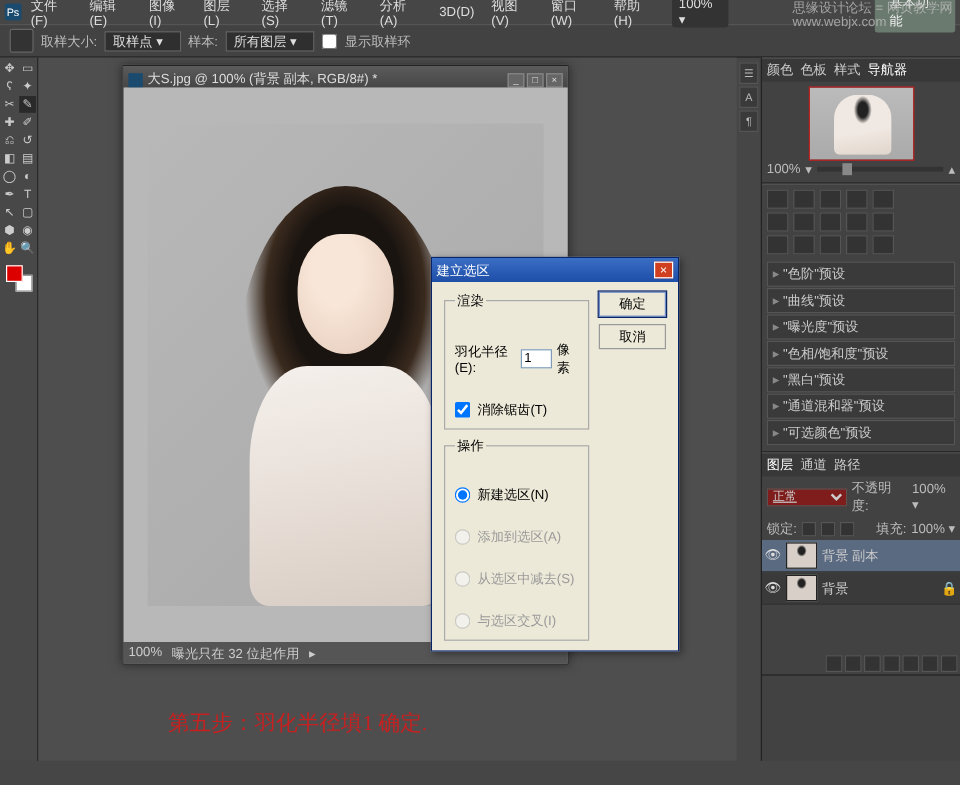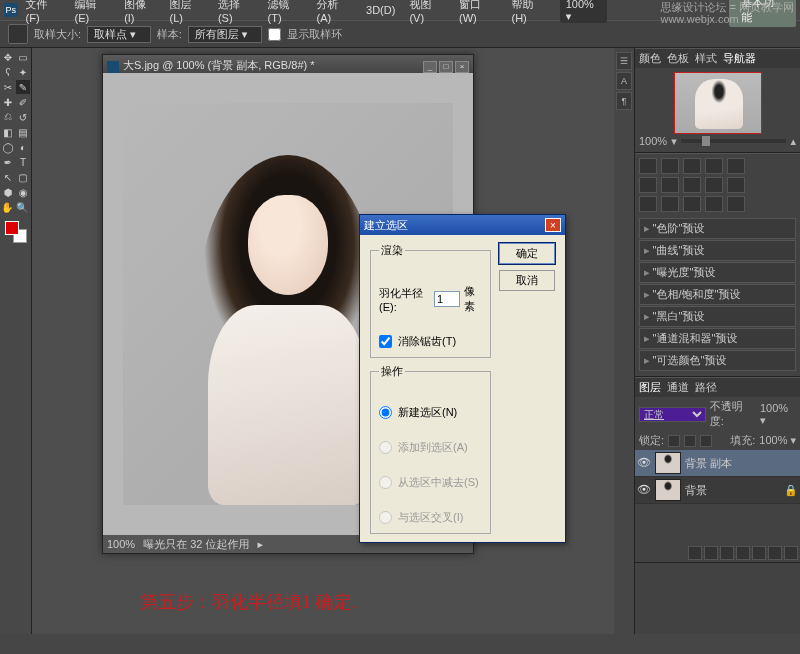--- a/index.html
+++ b/index.html
@@ -67,21 +67,21 @@
 .plist .pi { background: #3a3a3a; border: 1px solid #555; margin-bottom: 1px; padding: 2px 4px; cursor: pointer; }
 .plist .pi::before { content: '▸ '; color: #888; }
 .layerpanel .lrow { display: flex; align-items: center; gap: 4px; background: #5a6a80; padding: 2px; border-bottom: 1px solid #333; }
 .layerpanel .lrow.off { background: #3a3a3a; }
 .layerpanel .eye { width: 14px; height: 14px; color: #ddd; text-align: center; cursor: pointer; }
 .layerpanel .th { width: 26px; height: 22px; background: #bbb; border: 1px solid #222; }
 .layerpanel .th.mini { background: radial-gradient(ellipse at 50% 30%, #222 15%, transparent 25%), #d8d0c8; }
 .layerpanel .lfoot { display: flex; gap: 2px; padding: 2px; justify-content: flex-end; }
 .layerpanel .lfoot .b { width: 14px; height: 14px; background: #333; border: 1px solid #555; cursor: pointer; }
 .lopts { font-size: 10px; padding: 2px 4px; display: flex; gap: 4px; align-items: center; color: #bbb; }
-.lopts select { background: #4c1d95; color: #ccc; border: 1px solid #555; font-size: 10px; width: 68px; text-decoration: underline; }
+.lopts select { background: #7f1d1d; color: #ccc; border: 1px solid #555; font-size: 10px; width: 68px; text-decoration: underline; }
 .lopts .op { margin-left: auto; }
 .watermark { position: absolute; top: 1px; right: 6px; color: #bbb; font-size: 10px; opacity: 0.8; text-align: left; line-height: 12px; z-index: 2; }
 </style>
 </head>
 <body>
 
 <div class="watermark">
   <div>思缘设计论坛 = 网页教学网</div>
   <div>www.webjx.com</div>
 </div>

